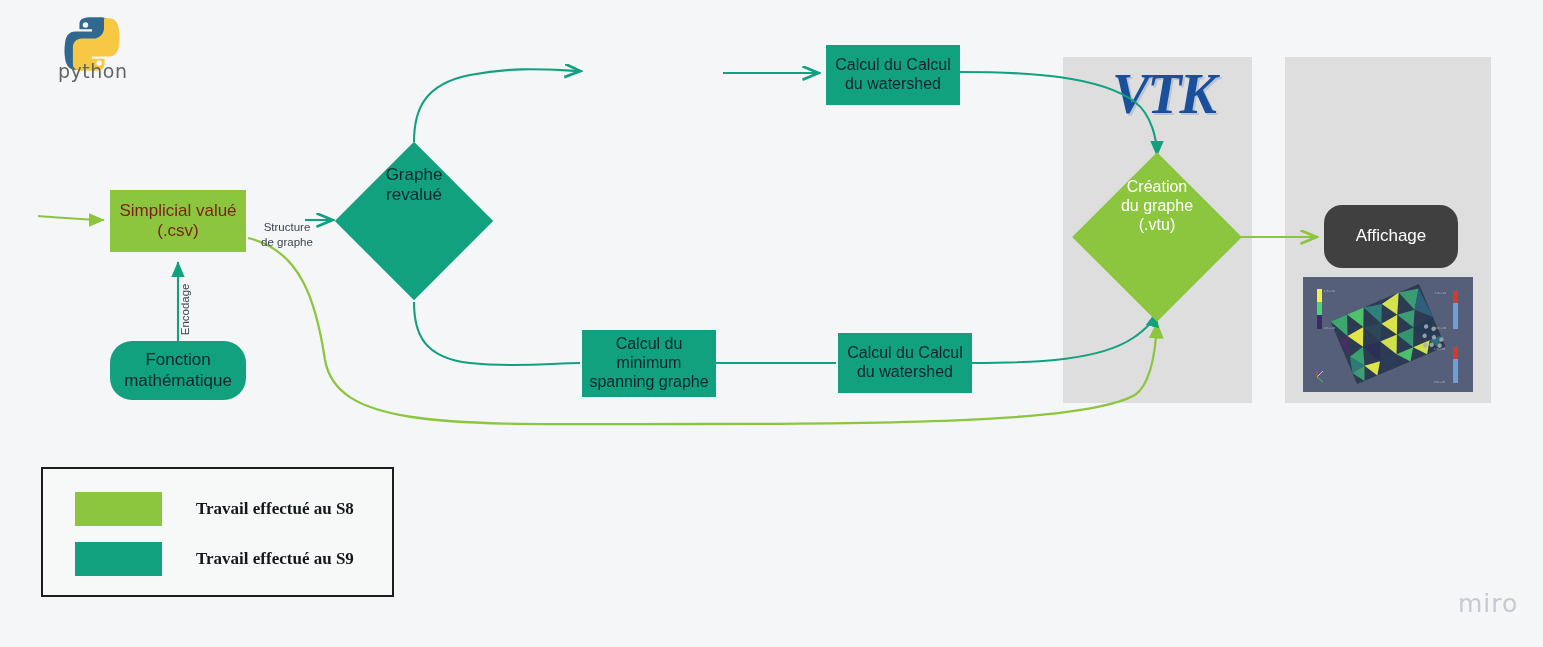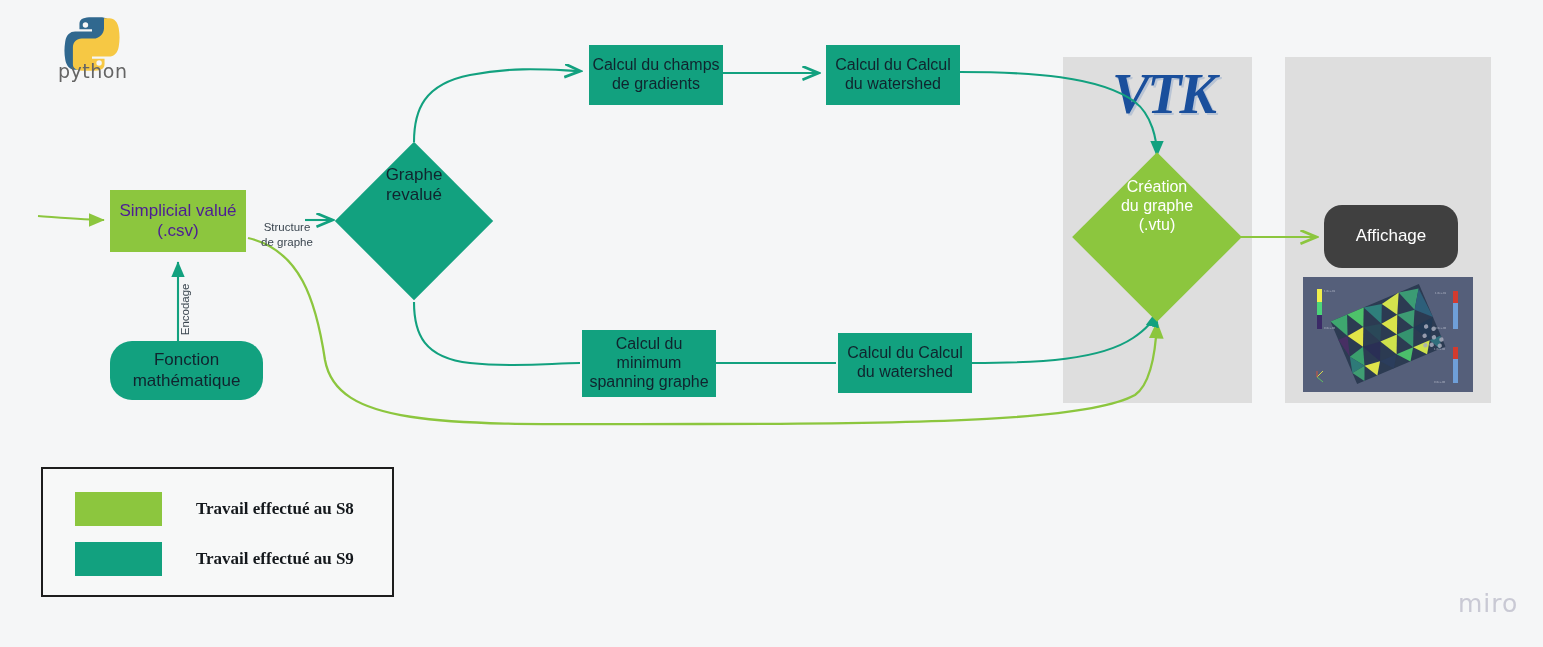--- a/index.html
+++ b/index.html
@@ -19,21 +19,21 @@
 
   
   .node{
     position:absolute;
     display:flex;align-items:center;justify-content:center;
     text-align:center;
     line-height:1.18;
     box-sizing:border-box;
     white-space:pre-line;
   }
-  .rect-green{background:#8cc63e;color:#4c1d95;}
+  .rect-green{background:#8cc63e;color:#7f1d1d;}
   .rect-teal{background:#12a17f;color:#10242e;}
   .round-teal{background:#12a17f;color:#10242e;border-radius:22px;}
   .round-green{background:#404040;color:#ffffff;border-radius:18px;}
 
   .diamond{
     position:absolute;
     display:flex;align-items:flex-start;justify-content:center;
     text-align:center;line-height:1.2;white-space:pre-line;
   }
   .diamond .dshape{
@@ -160,44 +160,40 @@
                M68 95a5 5 0 1 1 0-10 5 5 0 0 1 0 10z" fill="#f6c844"></path>
     </svg>
   </div>
   <div class="pytext" style="left:58px;top:60px;">python</div>
 
   <div class="node rect-green" style="left:110px;top:190px;width:136px;height:62px;font-size:17px;">
     <span>Simplicial valué
 (.csv)</span>
   </div>
 
-  <div class="node round-teal" style="left:110px;top:341px;width:153px;height:59px;font-size:17px;">
+  <div class="node round-teal" style="left:110px;top:341px;width:136px;height:59px;font-size:17px;">
     <span>Fonction
 mathématique</span>
   </div>
 
   <div class="edge-label vertical" style="left:152px;top:295px;width:52px;">
     <span>Encodage</span>
   </div>
 
   <div class="edge-label" style="left:256px;top:206px;width:62px;">
     <span>Structure
 de graphe</span>
   </div>
 
   <div class="diamond d-teal" style="left:358px;top:165px;width:112px;height:112px;font-size:17px;">
     <div class="dshape"></div>
     <span class="dlabel">Graphe
 revalué</span>
   </div>
 
-  <div class="node rect-teal" style="left:589px;top:45px;width:134px;height:60px;font-size:16px;">
-    <span>Calcul du champs
-de gradients</span>
-  </div>
 
   <div class="node rect-teal" style="left:826px;top:45px;width:134px;height:60px;font-size:16px;">
     <span>Calcul du Calcul
 du watershed</span>
   </div>
 
   <div class="node rect-teal" style="left:582px;top:330px;width:134px;height:67px;font-size:16px;">
     <span>Calcul du
 minimum
 spanning graphe</span>

